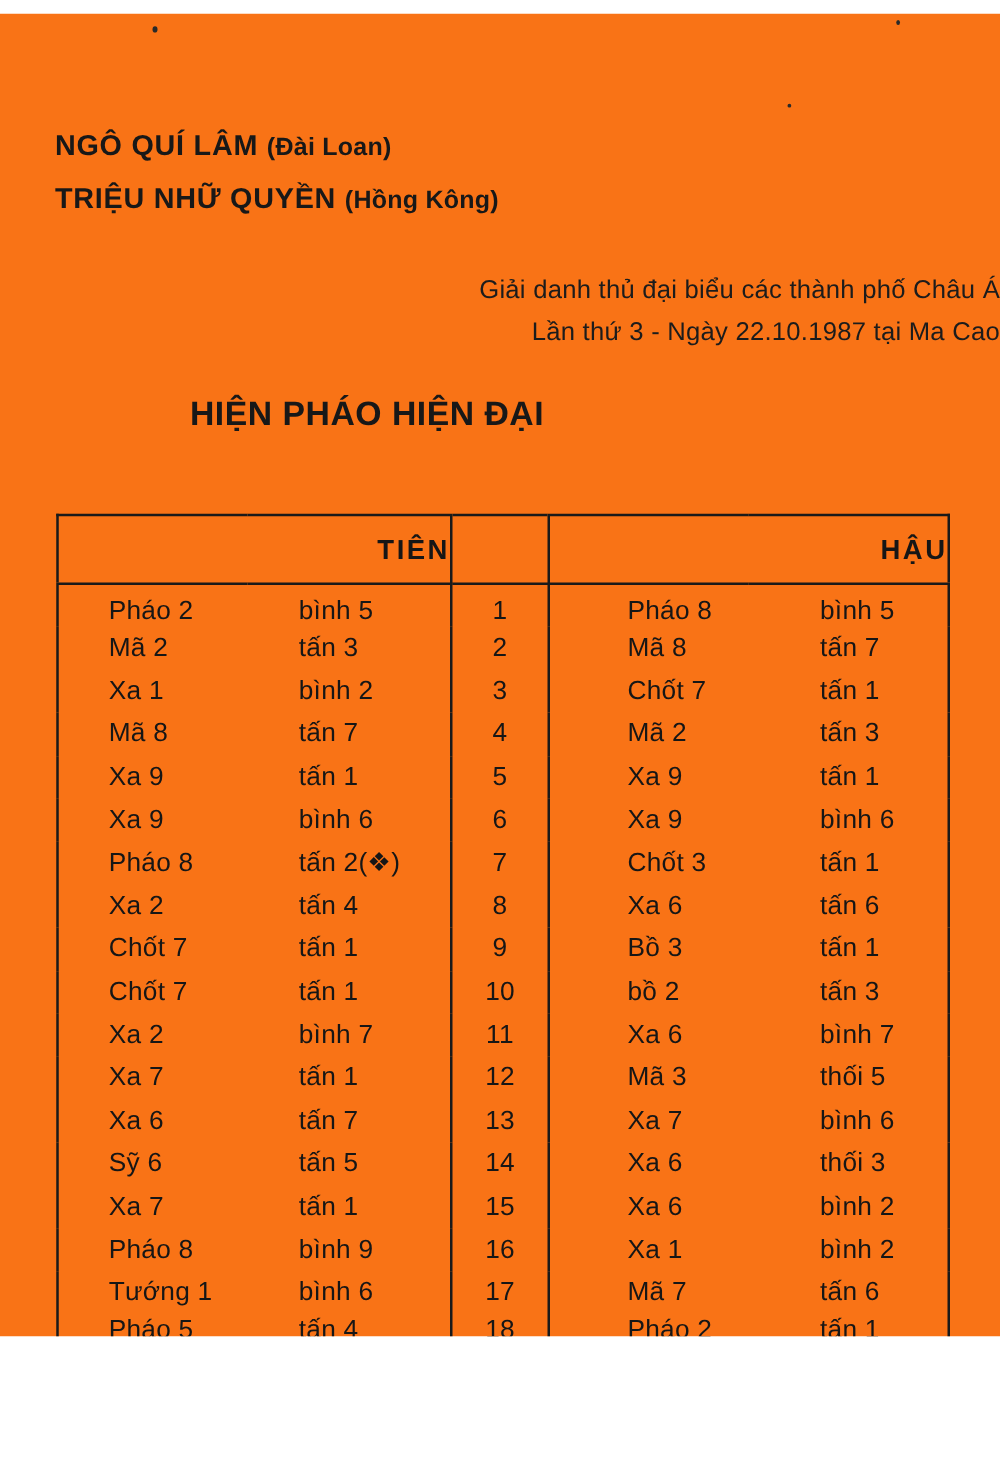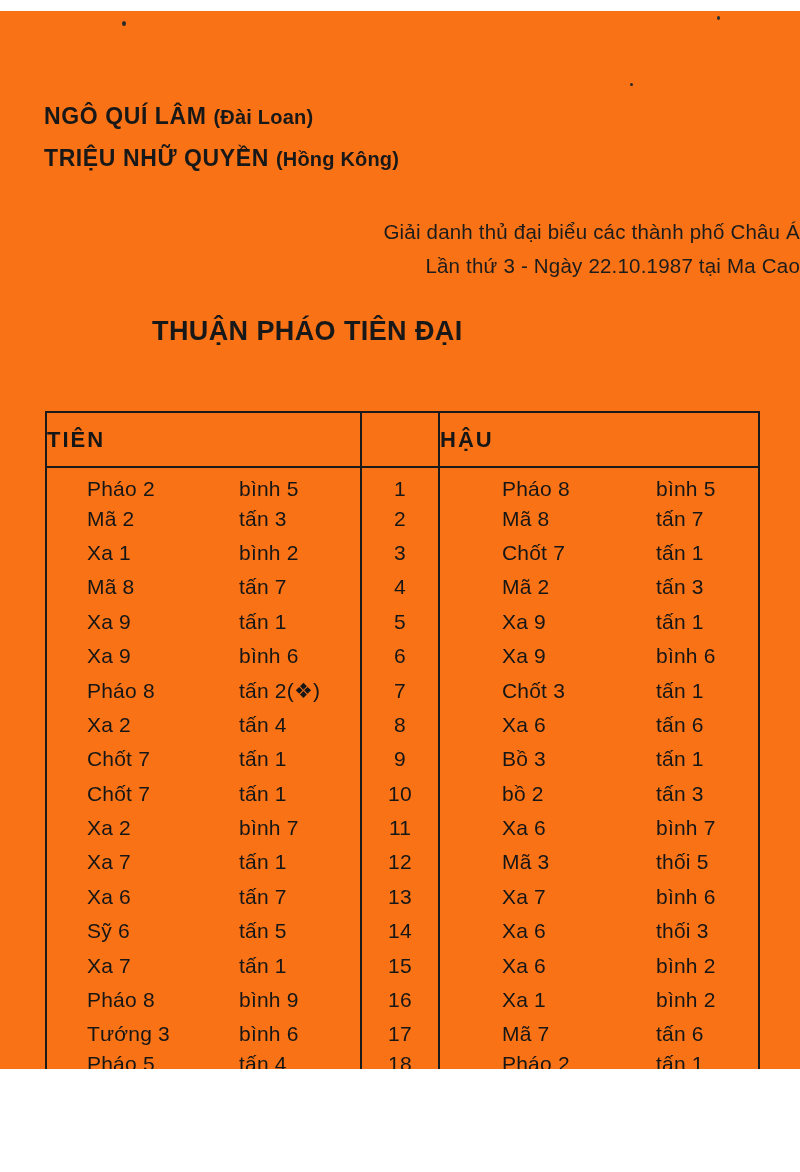--- a/index.html
+++ b/index.html
@@ -45,21 +45,21 @@
   }
   col.c-tien-piece { width: 152px; }
   col.c-tien-move  { width: 163px; }
   col.c-num        { width: 78px; }
   col.c-hau-piece  { width: 160px; }
   col.c-hau-move   { width: 160px; }
 
   table.moves thead th {
     height: 55px;
     font-size: 22px; font-weight: bold; letter-spacing: 2px;
-    text-align: left; vertical-align: middle;
+    text-align: right; vertical-align: middle;
     border-bottom: 2px solid #1a1a1a;
   }
   .vline-r { border-right: 2px solid #1a1a1a; }
 
   table.moves tbody td {
     height: 34.4px;
     vertical-align: middle;
     white-space: nowrap;
     font-weight: 500;
     letter-spacing: 0.2px;
@@ -96,21 +96,21 @@
       <span class="author-origin">(Hồng Kông)</span>
     </div>
   </div>
 
   <div class="event">
     <div>Giải danh thủ đại biểu các thành phố Châu Á</div>
     <div>Lần thứ 3 - Ngày 22.10.1987 tại Ma Cao</div>
   </div>
 
   <div class="title">
-    <div>THUẬN PHÁO TIÊN ĐẠI</div>
+    <div>HIỆN PHÁO HIỆN ĐẠI</div>
   </div>
 
   <table class="moves">
     <colgroup>
       <col class="c-tien-piece">
       <col class="c-tien-move">
       <col class="c-num">
       <col class="c-hau-piece">
       <col class="c-hau-move">
     </colgroup>
@@ -244,21 +244,21 @@
 
   <tr>
     <td class="tien-piece">Pháo 8</td>
     <td class="tien-move vline-r">bình 9</td>
     <td class="num vline-r">16</td>
     <td class="hau-piece">Xa 1</td>
     <td class="hau-move">bình 2</td>
   </tr>
 
   <tr>
-    <td class="tien-piece">Tướng 3</td>
+    <td class="tien-piece">Tướng 1</td>
     <td class="tien-move vline-r">bình 6</td>
     <td class="num vline-r">17</td>
     <td class="hau-piece">Mã 7</td>
     <td class="hau-move">tấn 6</td>
   </tr>
 
   <tr>
     <td class="tien-piece">Pháo 5</td>
     <td class="tien-move vline-r">tấn 4</td>
     <td class="num vline-r">18</td>

